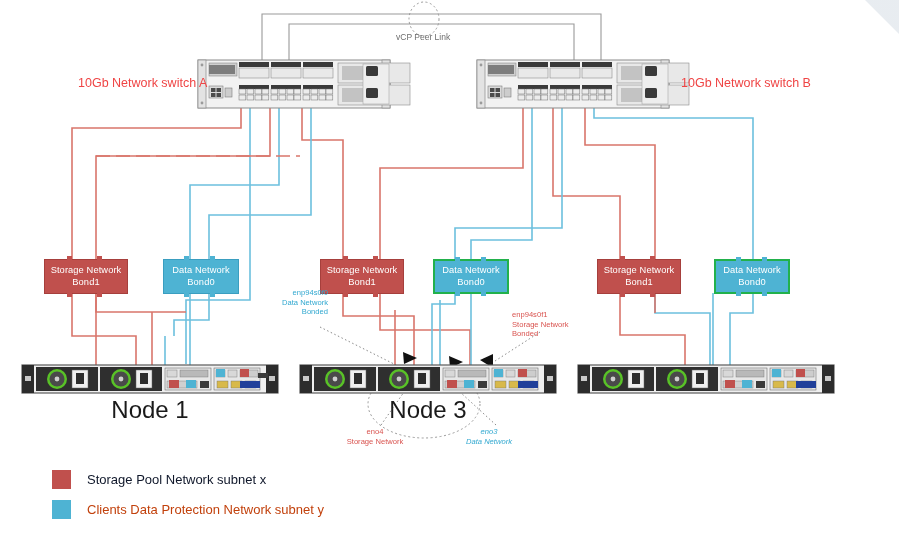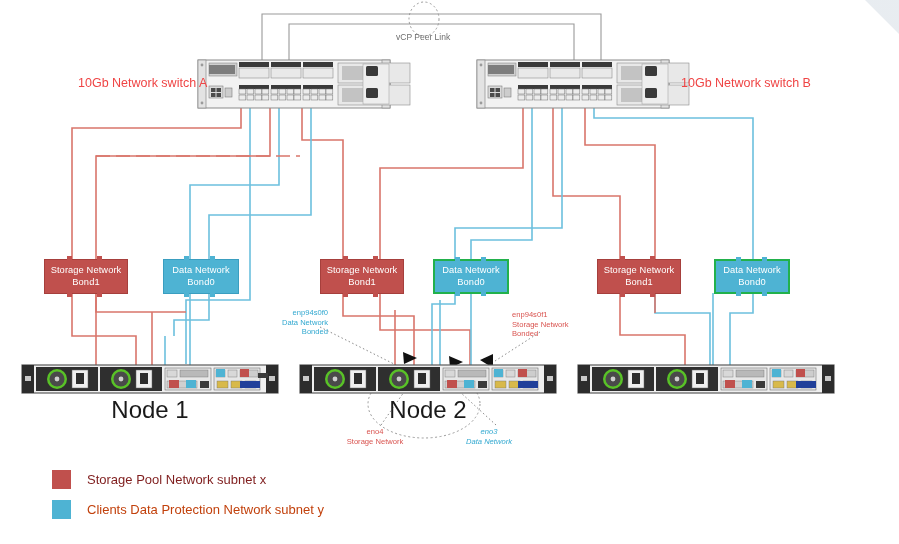--- a/index.html
+++ b/index.html
@@ -48,21 +48,21 @@
   .annot.blue{color:#31a8d0;}
   .annot.ta-r{text-align:right;}
   .annot.ta-c{text-align:center;}
 
   
   .legend{position:absolute;left:52px;top:464px;}
   .legend-row{display:flex;align-items:center;height:30px;}
   .legend-swatch{width:19px;height:19px;margin-right:16px;flex:none;}
   .legend-text{font-size:13px;white-space:nowrap;}
   .legend-row.storage .legend-swatch{background:#c0504d;}
-  .legend-row.storage .legend-text{color:#7f1d1d;}
+  .legend-row.storage .legend-text{color:#0f172a;}
   .legend-row.clients .legend-swatch{background:#4eb3d3;}
   .legend-row.clients .legend-text{color:#c2410c;}
 
   
   .corner-artifact{
     position:absolute;right:0;top:0;width:46px;height:34px;
     background:linear-gradient(225deg,#e4e9ee 0%,#e4e9ee 42%,#ffffff 43%);
     opacity:.85;
   }
 </style>
@@ -467,21 +467,21 @@
   </div>
   <div class="bond data selected" style="left:714px;top:259px;width:76px;height:35px;">
     <span>Data Network</span>
     <span>Bond0</span>
     <i class="nub blue" style="left:20px;top:-4px;"></i>
     <i class="nub blue" style="left:46px;top:-4px;"></i>
     <i class="nub blue" style="left:20px;bottom:-4px;"></i>
     <i class="nub blue" style="left:46px;bottom:-4px;"></i>
   </div>
 
-  <div class="annot blue ta-r" style="left:258px;top:308px;width:70px;">
+  <div class="annot blue ta-r" style="left:258px;top:288px;width:70px;">
     <div>enp94s0f0</div>
     <div>Data Network</div>
     <div>Bonded</div>
   </div>
 
   <div class="annot red" style="left:512px;top:310px;width:84px;">
     <div>enp94s0f1</div>
     <div>Storage Network</div>
     <div>Bonded</div>
   </div>
@@ -490,21 +490,21 @@
     <div>eno4</div>
     <div>Storage Network</div>
   </div>
 
   <div class="annot blue ta-c" style="left:452px;top:427px;width:74px;font-style:italic;">
     <div>eno3</div>
     <div>Data Network</div>
   </div>
 
   <div class="node-label" style="left:22px;top:396px;width:256px;">Node 1</div>
-  <div class="node-label" style="left:300px;top:396px;width:256px;">Node 2</div>
+  <div class="node-label" style="left:300px;top:396px;width:256px;">Node 3</div>
 
   <div class="legend">
     <div class="legend-row storage">
       <div class="legend-swatch"></div>
       <div class="legend-text">Storage Pool Network subnet x</div>
     </div>
     <div class="legend-row clients">
       <div class="legend-swatch"></div>
       <div class="legend-text">Clients Data Protection Network subnet y</div>
     </div>

